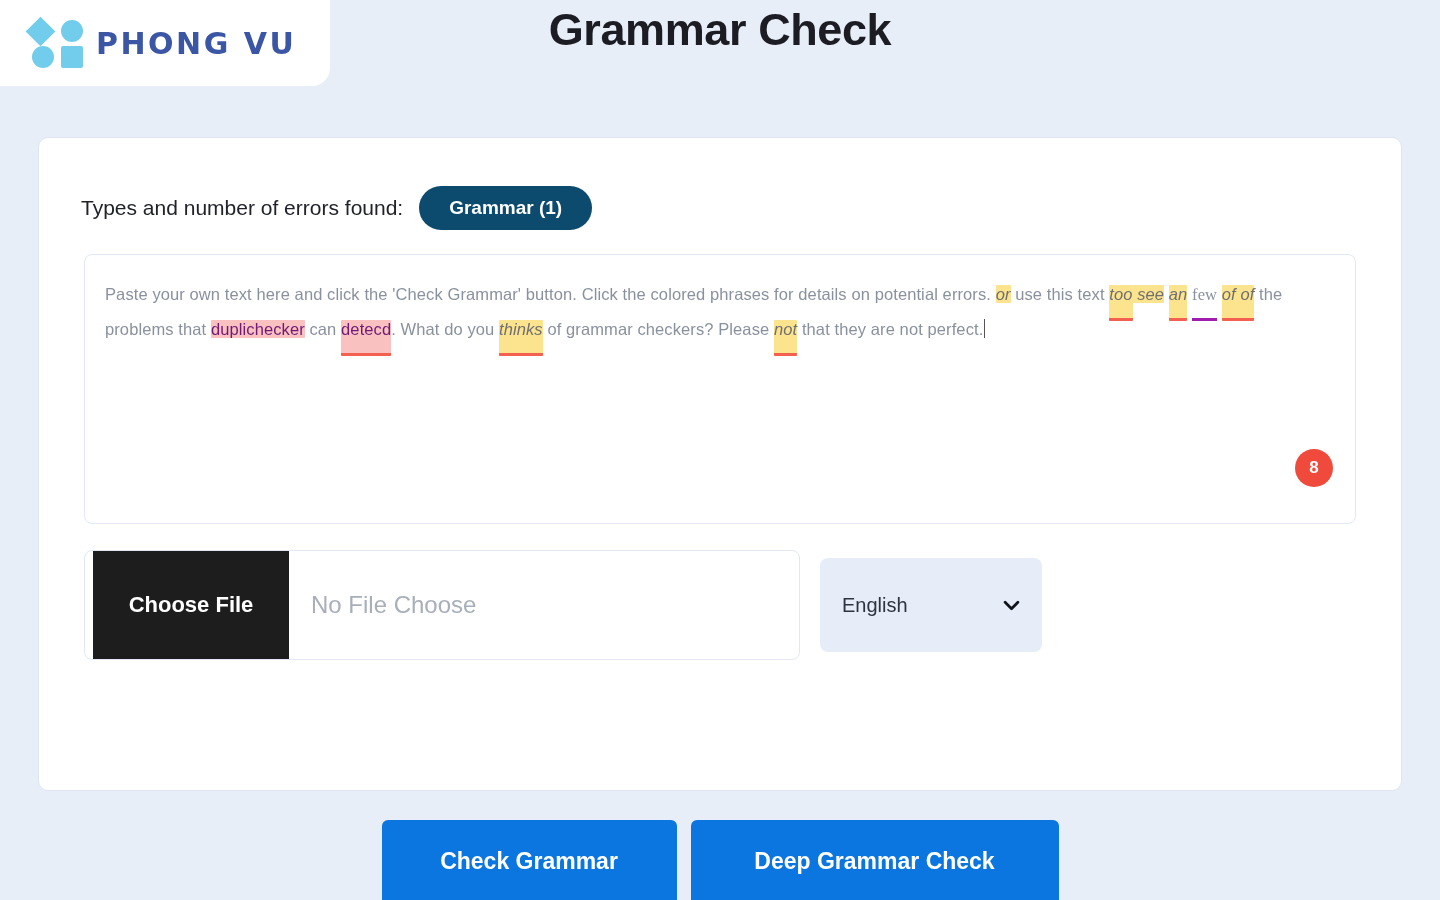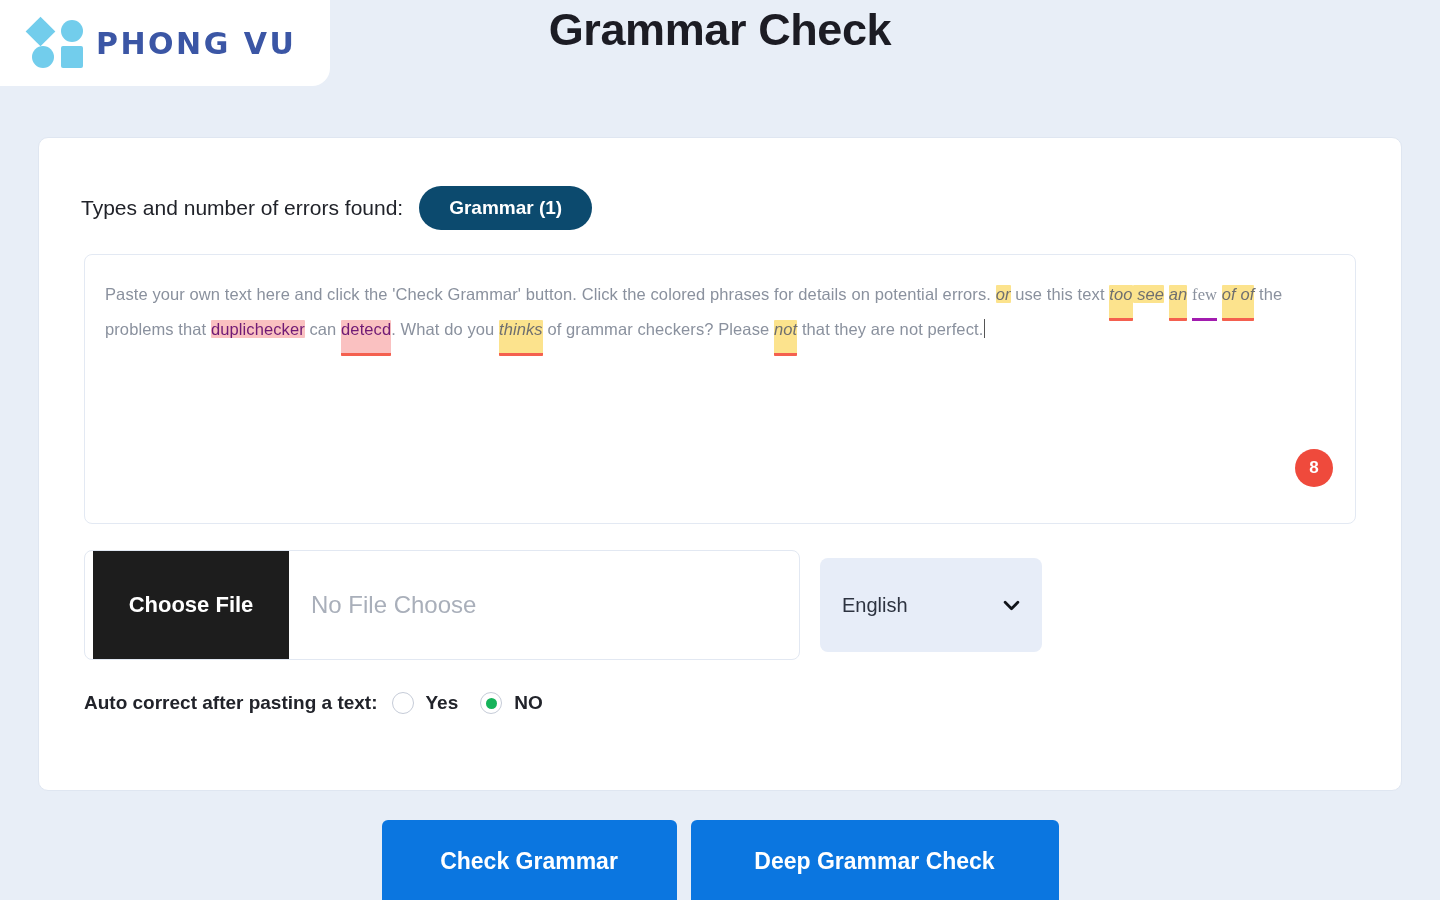--- a/index.html
+++ b/index.html
@@ -361,34 +361,19 @@
       <span class="select-value">English</span>
       <span>
         <svg class="chev" viewBox="0 0 16 16" aria-hidden="true">
             <path d="M2 5 L8 11 L14 5" fill="none" stroke="#11141a" stroke-width="2.6" stroke-linecap="round" stroke-linejoin="round"></path>
           </svg>
       </span>
     </div>
 
   </div>
 
-  <div class="radio-row">
-    <span class="radio-label-main">Auto correct after pasting a text:</span>
-
-    <span class="radio-opt">
-      <span class="radio-circle"></span>
-      <span class="radio-text">Yes</span>
-    </span>
-
-    <span class="radio-opt">
-      <span class="radio-circle">
-          <span class="radio-dot"></span>
-        </span>
-      <span class="radio-text">NO</span>
-    </span>
-  </div>
 
 </div>
 
 <div class="bottom-actions">
   <button class="action-btn btn-check">Check Grammar</button>
   <button class="action-btn btn-deep">Deep Grammar Check</button>
 </div>
 
 </body></html>

